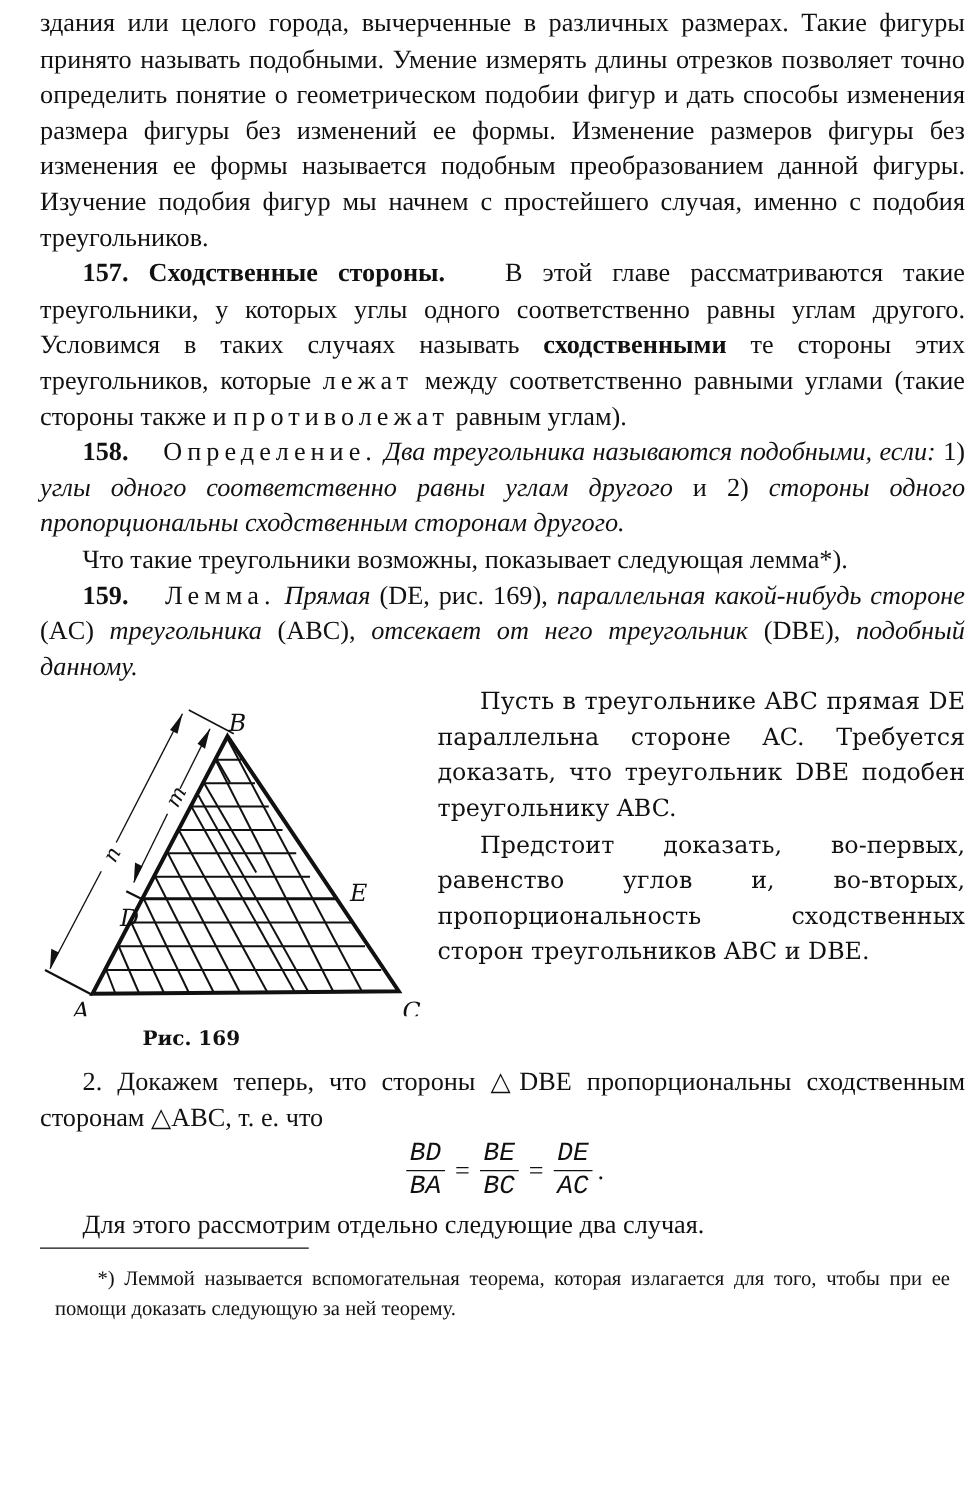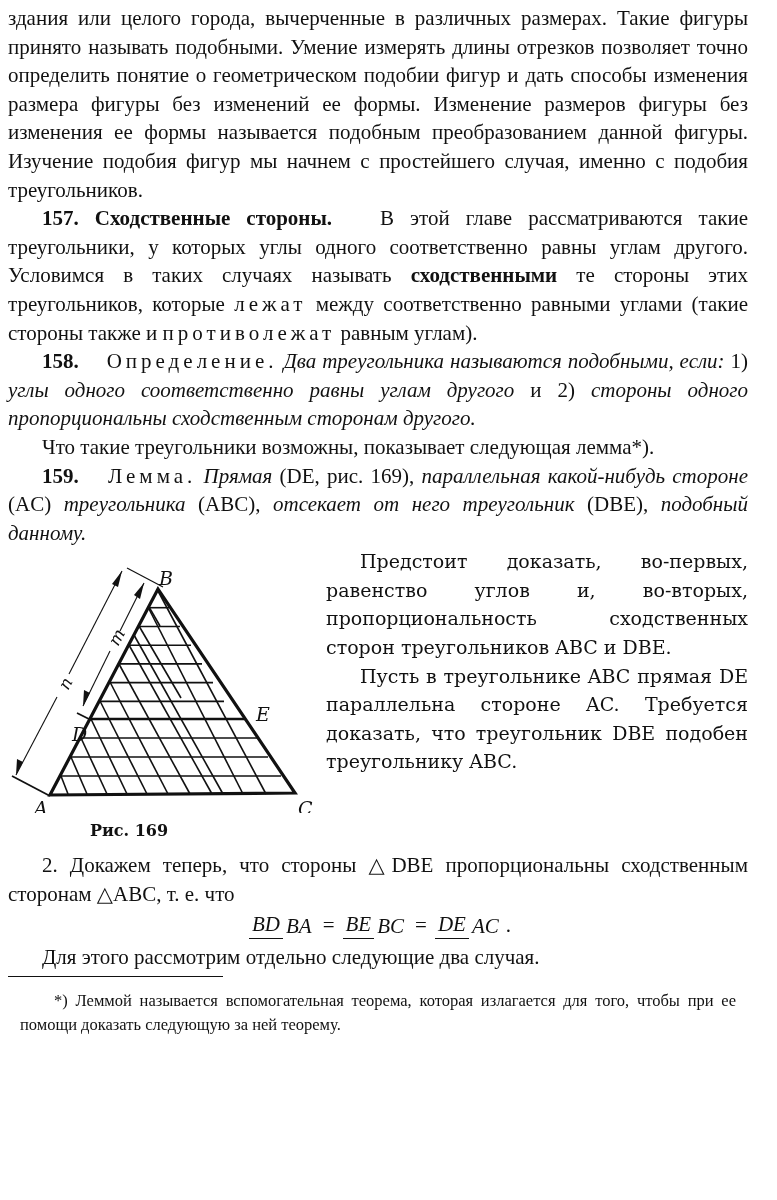--- a/index.html
+++ b/index.html
@@ -1,21 +1,21 @@
 <!DOCTYPE html>
 <html><head>
   <meta charset="utf-8">
   <style>
     html, body { margin: 0; padding: 0; background: #ffffff; }
     body {
       width: 777px; height: 1200px; overflow: hidden; position: relative;
       font-family: "Liberation Serif", "DejaVu Serif", serif;
       color: #111111;
     }
-    .page { position: absolute; left: 8px; top: 4px; width: 740px; }
+    .page { position: absolute; left: 32px; top: 4px; width: 740px; }
     .p {
       font-size: 21px; line-height: 28.6px; margin: 0;
       text-align: justify; text-align-last: left; hyphens: manual;
     }
     .indent { text-indent: 34px; }
     .b { font-weight: bold; }
     .i { font-style: italic; }
     .bi { font-weight: normal; font-style: italic; }
     .sp { letter-spacing: 4px; }
     .num { font-weight: bold; margin-right: 22px; }
@@ -26,21 +26,21 @@
     .figure-wrap svg { position: absolute; left: 0; top: 0; }
     .caption {
       position: absolute; left: 0; width: 270px; top: 262px; text-align: center;
       font-family: "DejaVu Serif", serif; font-weight: bold; font-size: 16px;
     }
     .side { font-family: "DejaVu Serif", serif; font-size: 19px; line-height: 28.6px; }
     .formula {
       display: flex; justify-content: center; align-items: center; margin: 4px 0 4px 0;
       font-size: 21px;
     }
-    .frac { display: inline-flex; flex-direction: row; align-items: center; margin: 0 4px; }
+    .frac { display: inline-flex; flex-direction: column; align-items: center; margin: 0 4px; font-family: Liberation Mono, monospace; }
     .frac .n { border-bottom: 1.5px solid #111; padding: 0 3px 1px; font-style: italic; }
     .frac .d { padding: 1px 3px 0; font-style: italic; }
     .eq { margin: 0 4px; }
     .rule { width: 215px; border-top: 1px solid #111; margin: 4px 0 8px 0; }
     .foot { font-size: 16.5px; line-height: 24px; margin: 12px; text-align: justify; }
     .clear { clear: both; }
   </style>
 </head>
 <body>
 
@@ -143,22 +143,22 @@
         <text x="304" y="264">C</text>
         <text x="78" y="190">D</text>
         <text x="262" y="170">E</text>
         <text x="0" y="0" font-size="17" transform="translate(124,96) rotate(-62)">m</text>
         <text x="0" y="0" font-size="17" transform="translate(74,140) rotate(-62)">n</text>
       </g>
     </svg>
     <div class="caption" style="top:270px">Рис. 169</div>
   </div>
 
+  <p class="p indent side">Пусть в треугольнике ABC прямая DE параллельна стороне AC. Требуется доказать, что треугольник DBE подобен треугольнику ABC.</p>
   <p class="p indent side">Предстоит доказать, во-первых, равенство углов и, во-вторых, пропорциональность сходственных сторон треугольников ABC и DBE.</p>
-  <p class="p indent side">Пусть в треугольнике ABC прямая DE параллельна стороне AC. Требуется доказать, что треугольник DBE подобен треугольнику ABC.</p>
 
   <div class="clear"></div>
 
   <p class="p indent">2. Докажем теперь, что стороны △DBE пропорциональны сходственным сторонам △ABC, т. е. что</p>
 
   <div class="formula">
     <span class="frac">
       <span class="n">BD</span>
       <span class="d">BA</span>
     </span>

